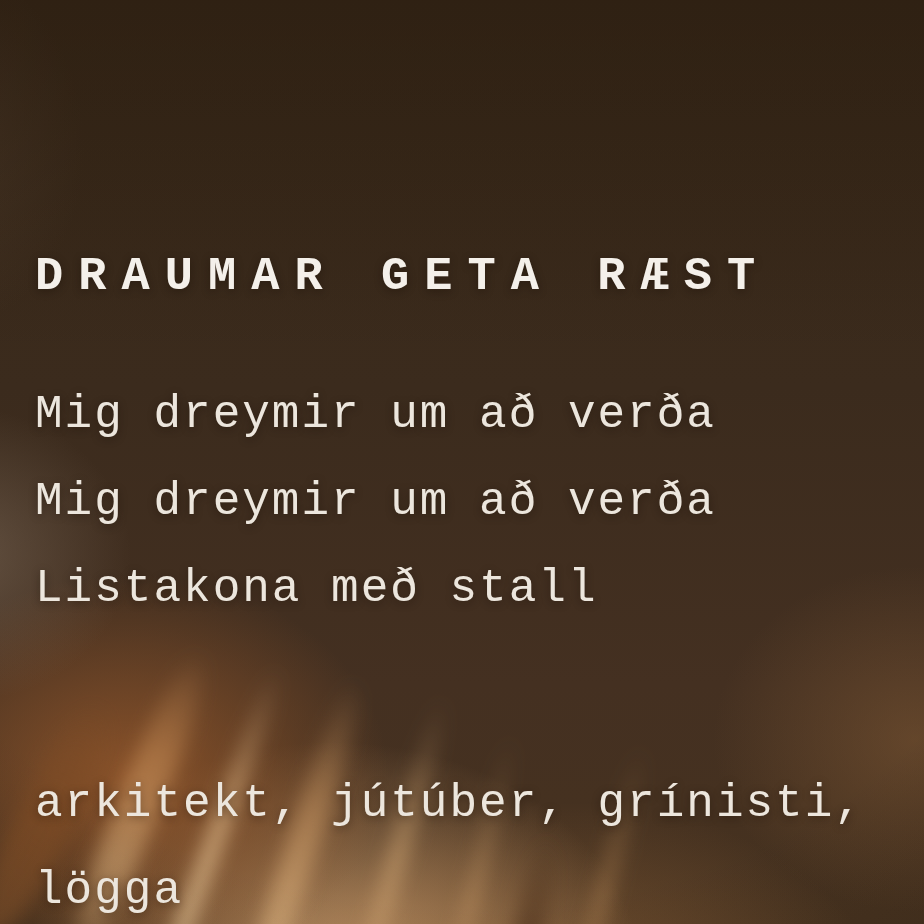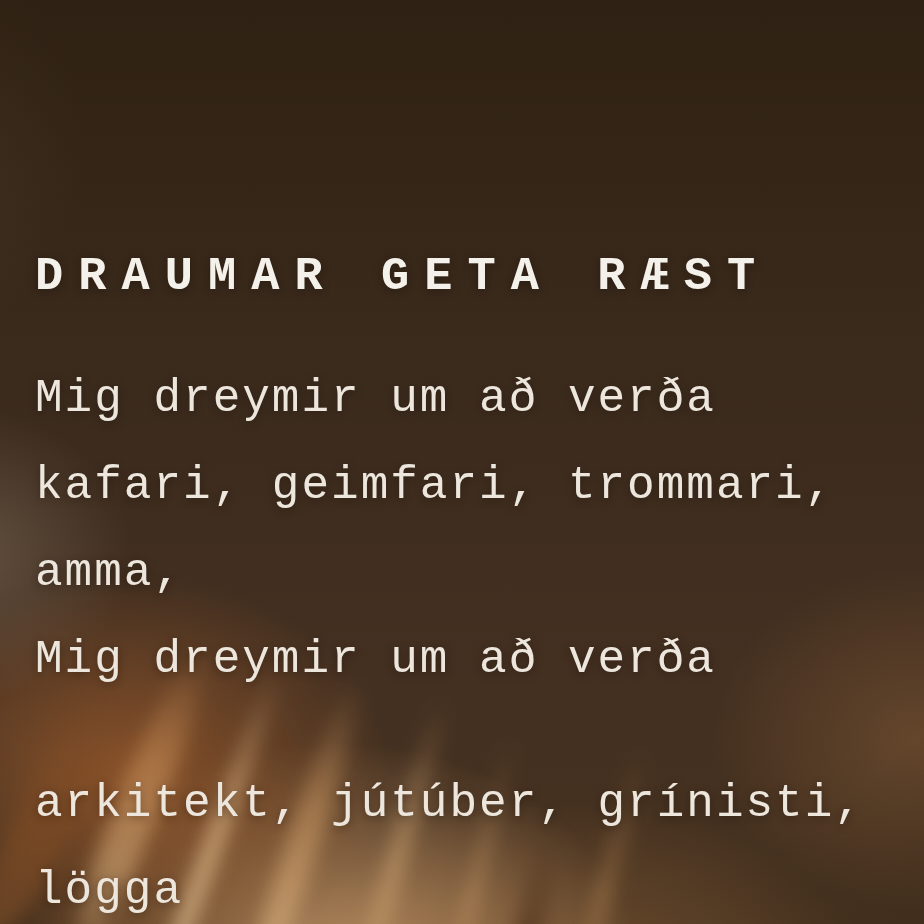--- a/index.html
+++ b/index.html
@@ -85,21 +85,21 @@
     text-shadow: 0 2px 8px rgba(22,13,6,0.40);
   }
   .stanza p {
     margin: 0;
     font-size: 46px;
     font-weight: 300;
     line-height: 87px;
     letter-spacing: 2px;
     white-space: pre-wrap;
   }
-  .stanza-1 { top: 356px; }
+  .stanza-1 { top: 372px; }
   .stanza-2 { top: 761px; }
 </style>
 </head>
 <body>
 
 <div class="canvas">
 
   <div class="photo-base">
     <div class="strand s1"></div>
     <div class="strand s2"></div>
@@ -109,21 +109,21 @@
     <div class="strand s6"></div>
     <div class="strand s7"></div>
     <div class="strand s8"></div>
     <div class="vignette"></div>
   </div>
 
   <h1 class="title">DRAUMAR GETA RÆST</h1>
 
   <div class="stanza stanza-1">
     <p>Mig dreymir um að verða</p>
-    <p>kafari, geimfari, trommari, amma,</p>
     <p>Mig dreymir um að verða</p>
+    <p>Listakona með stall</p>
   </div>
 
   <div class="stanza stanza-2">
     <p>arkitekt, jútúber, grínisti, lögga</p>
   </div>
 
 </div>
 
 </body></html>

